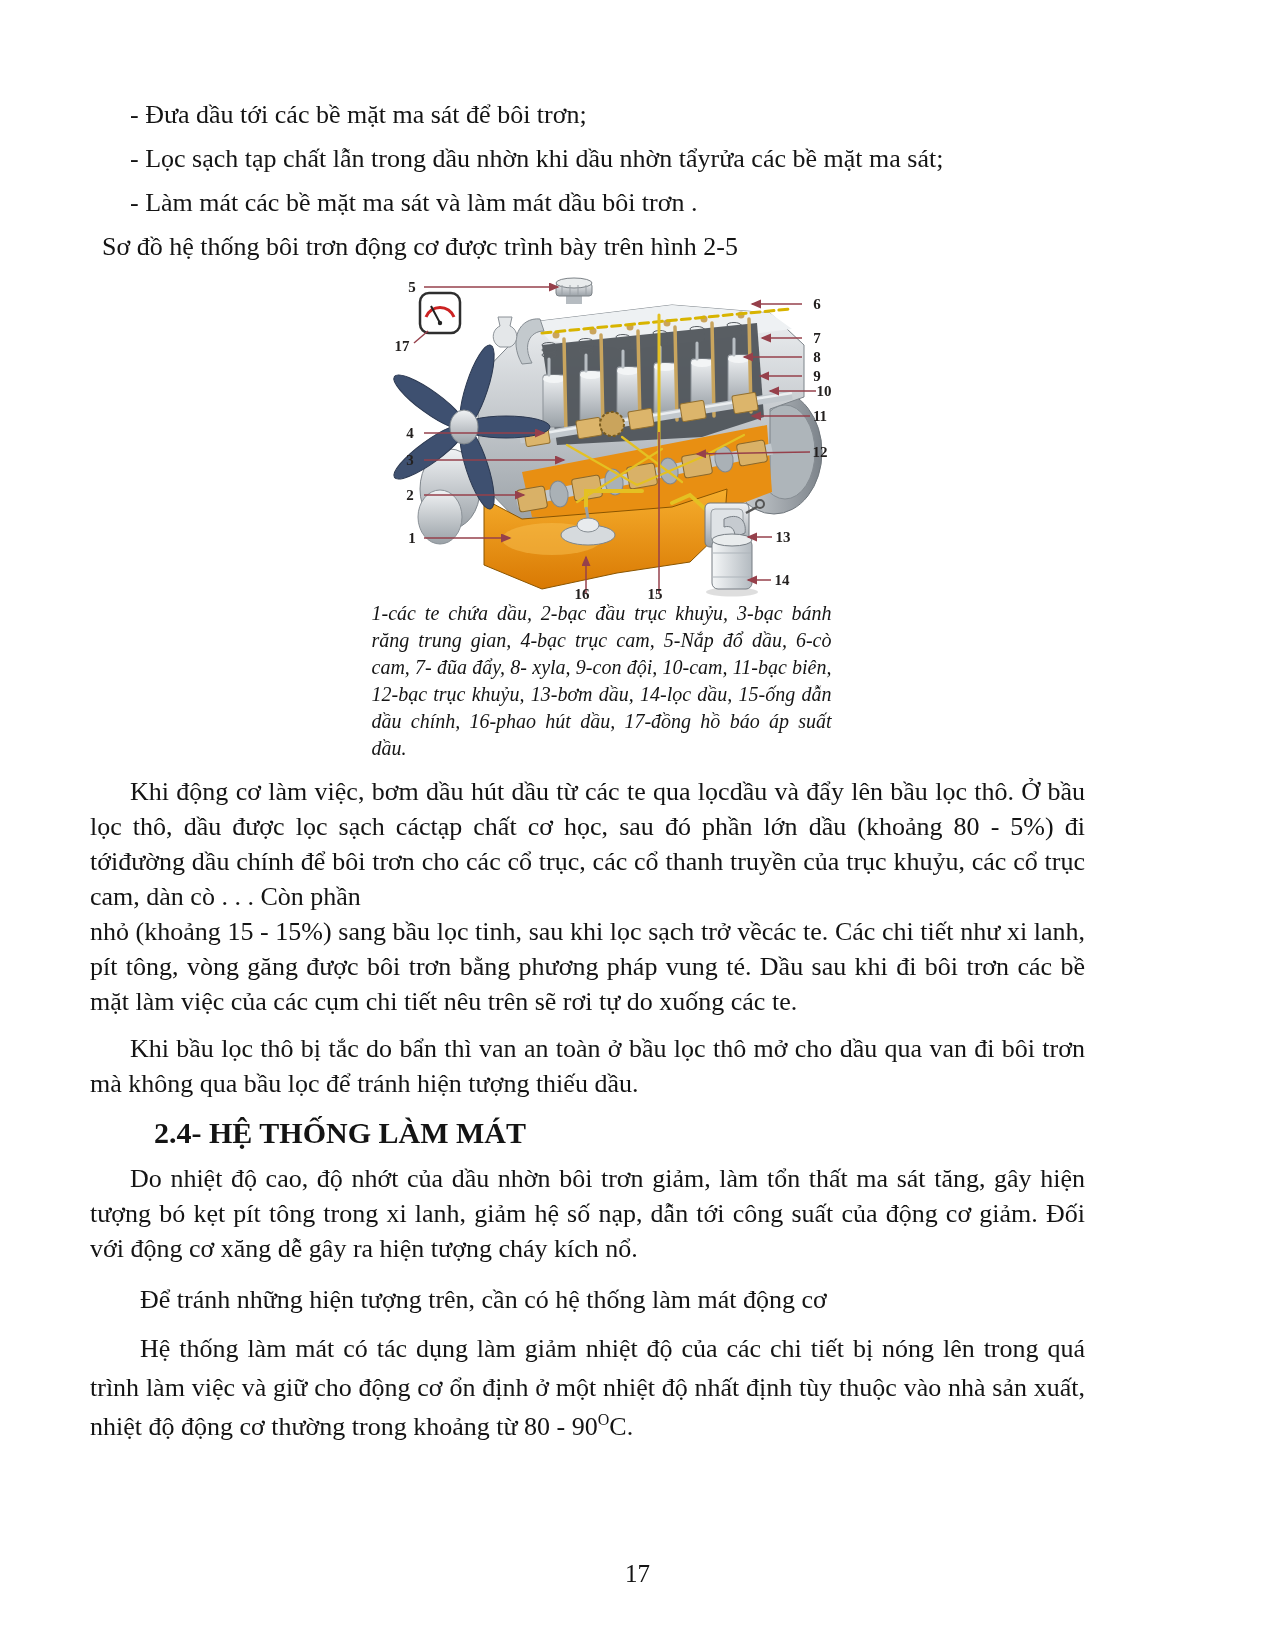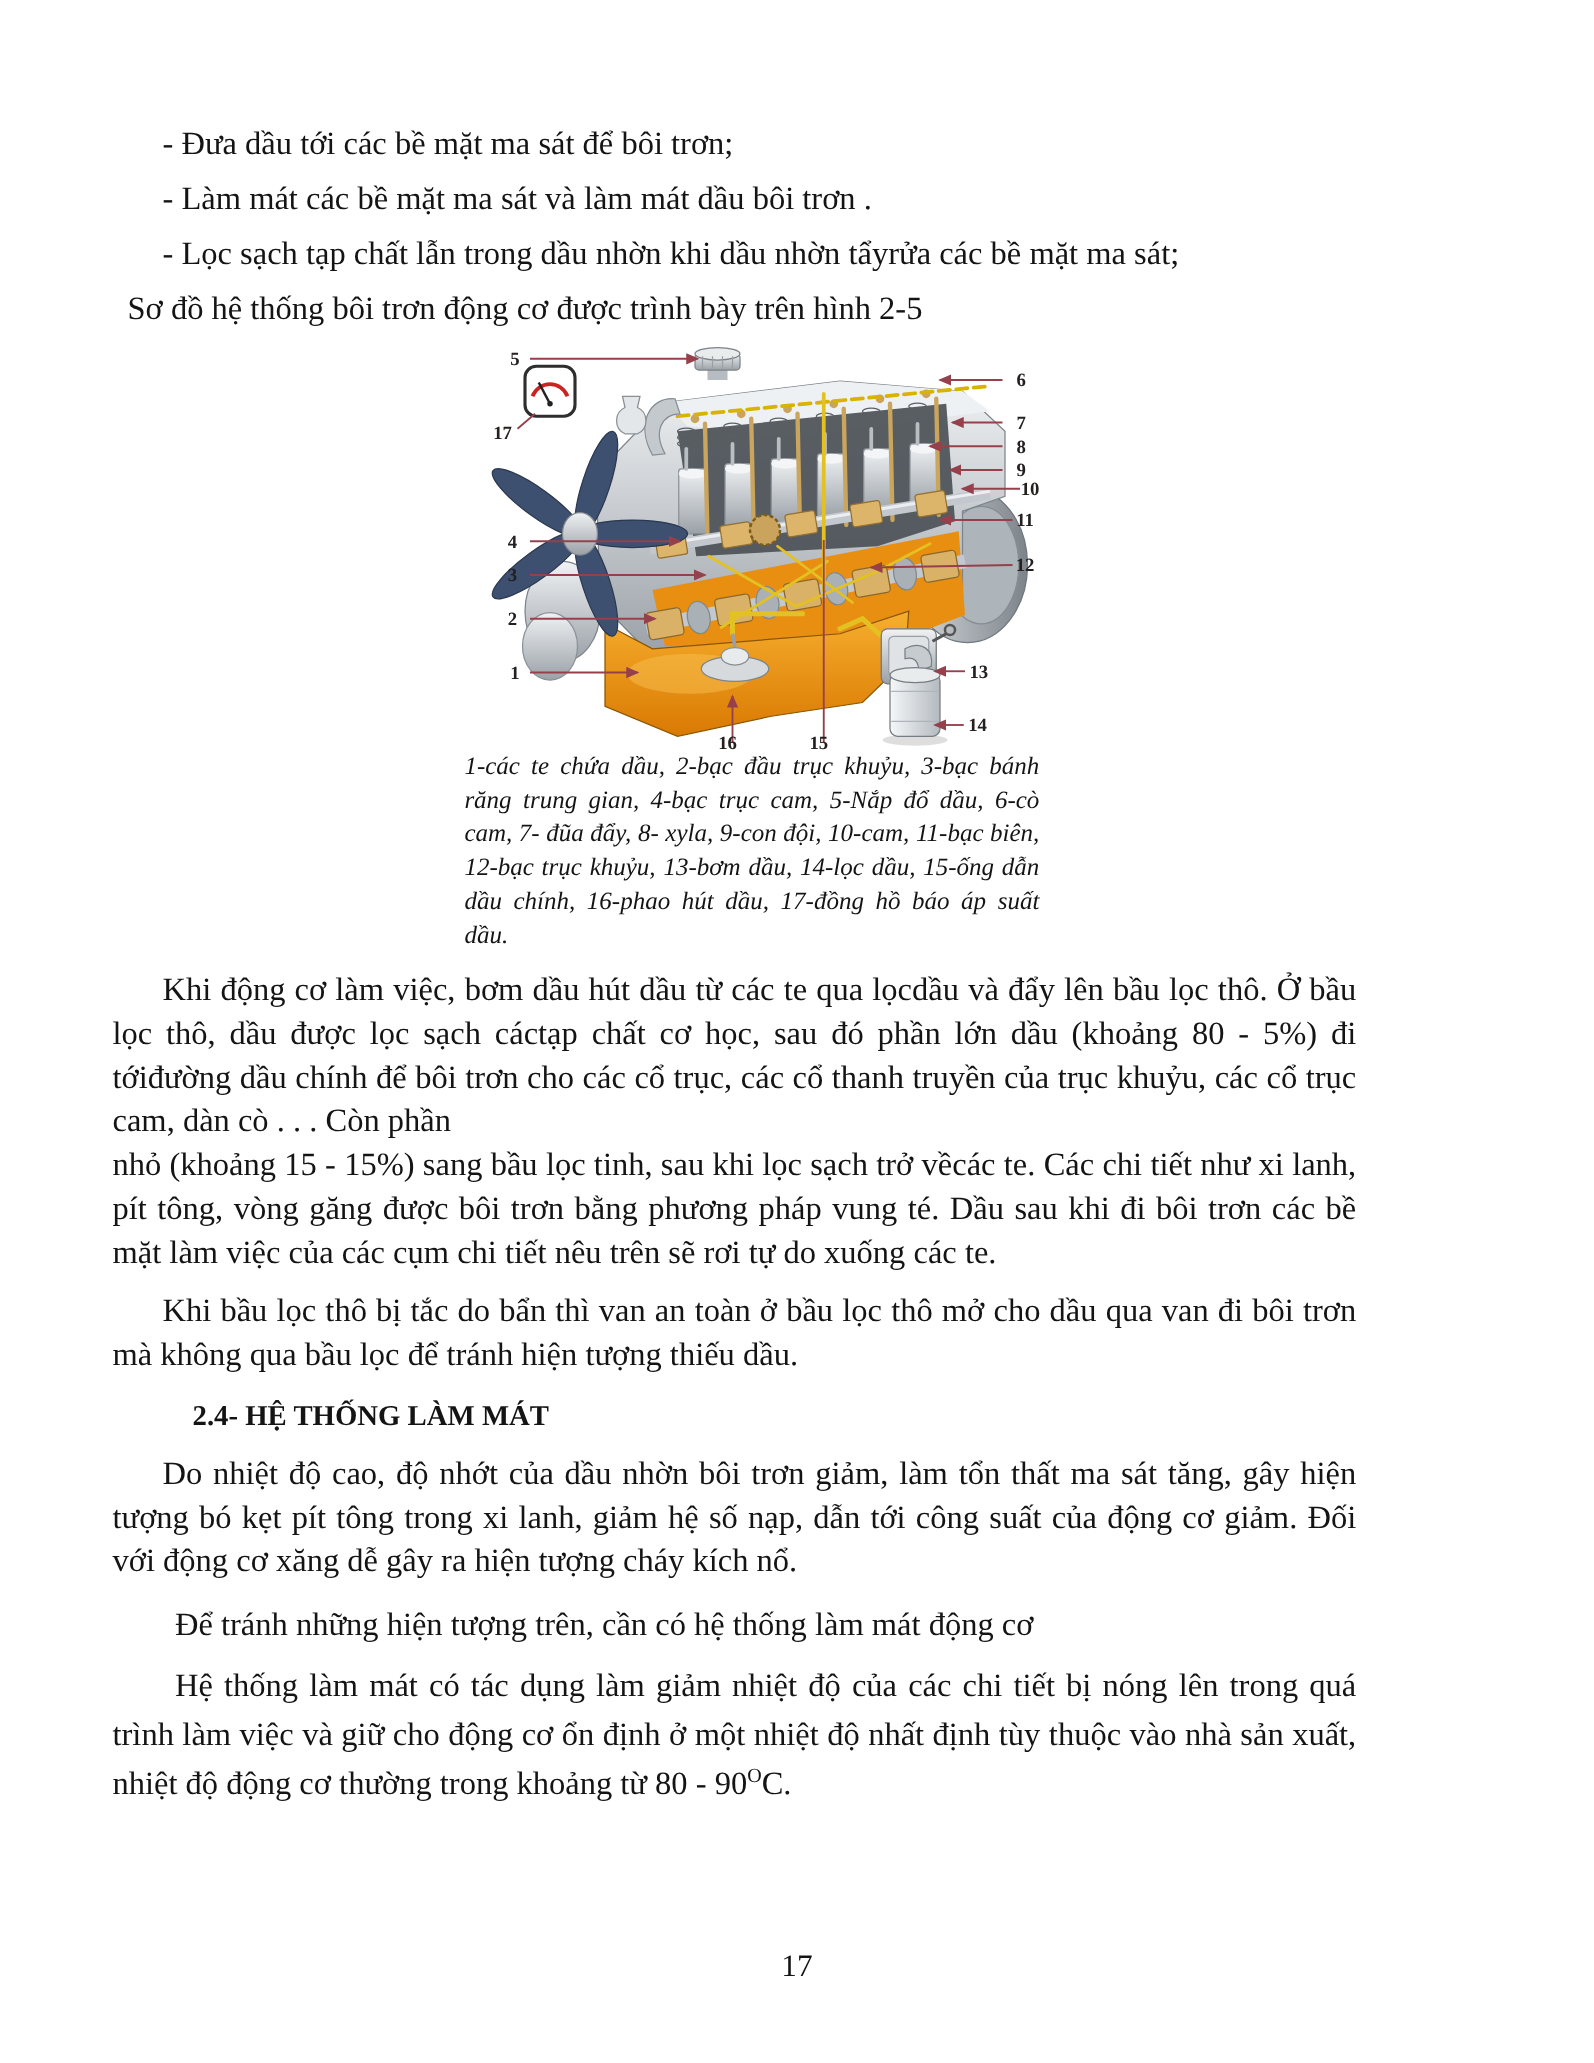--- a/index.html
+++ b/index.html
@@ -24,21 +24,21 @@
   .figure { width: 460px; margin: 3px auto 0; position: relative; left: 14px; }
   .figure svg { display: block; }
 
   .cap-title { margin: 6px 0 1px; text-align: center; font-style: italic; font-size: 25px; line-height: 29px; }
   .cap-body  { margin: 0; font-style: italic; font-size: 20px; line-height: 27px; text-align: justify; }
 
   .para { margin: 12px 0 0; text-align: justify; }
   .indent { text-indent: 40px; }
   .noindent { margin-top: 0; text-indent: 0; }
   .heading {
-    font-size: 23px; font-weight: 700; margin: 16px 0 12px;
+    font-size: 30px; font-weight: 700; margin: 16px 0 12px;
     padding-left: 64px; line-height: 32px;
   }
   .para5 { text-indent: 50px; margin: 16px 0 2px; }
   .para6 { text-indent: 50px; line-height: 39px; margin-top: 12px; }
   .para6 sup { font-size: 16px; line-height: 0; }
 
   .page-num {
     position: absolute; bottom: 72px; left: 0; width: 100%;
     text-align: center; font-size: 25px;
   }
@@ -46,22 +46,22 @@
   .callout-num { font: bold 15px "Liberation Serif", "DejaVu Serif", serif; fill: #23201f; }
   .leader { stroke: #96404b; stroke-width: 1.5; fill: none; }
 </style>
 </head>
 <body>
 
 <div class="page">
 
   <div>
     <p class="bullet">- Đưa dầu tới các bề mặt ma sát để bôi trơn;</p>
+    <p class="bullet">- Lọc sạch tạp chất lẫn trong dầu nhờn khi dầu nhờn tẩyrửa các bề mặt ma sát;</p>
     <p class="bullet">- Làm mát các bề mặt ma sát và làm mát dầu bôi trơn .</p>
-    <p class="bullet">- Lọc sạch tạp chất lẫn trong dầu nhờn khi dầu nhờn tẩyrửa các bề mặt ma sát;</p>
     <p class="lead">Sơ đồ hệ thống bôi trơn động cơ được trình bày trên hình 2-5</p>
   </div>
 
   <div class="figure">
     <svg width="460" height="333" viewBox="0 0 460 333" aria-hidden="true">
       <defs>
         <linearGradient id="gSilver" x1="0" y1="0" x2="0" y2="1">
           <stop offset="0" stop-color="#f0f2f4"></stop>
             <stop offset="1" stop-color="#9aa1a7"></stop>
         </linearGradient>

